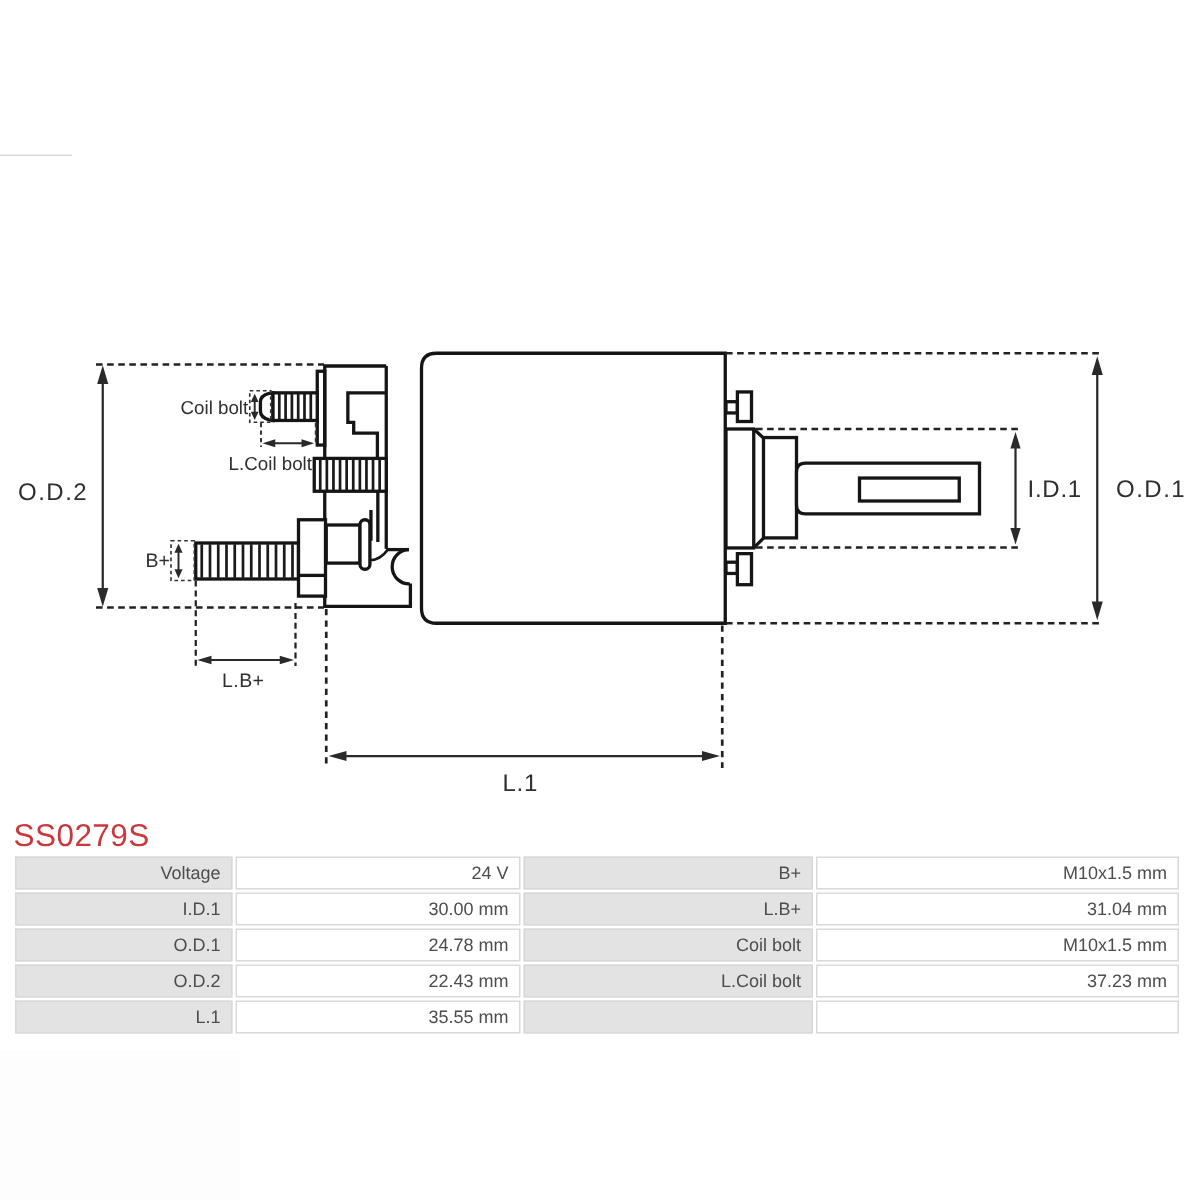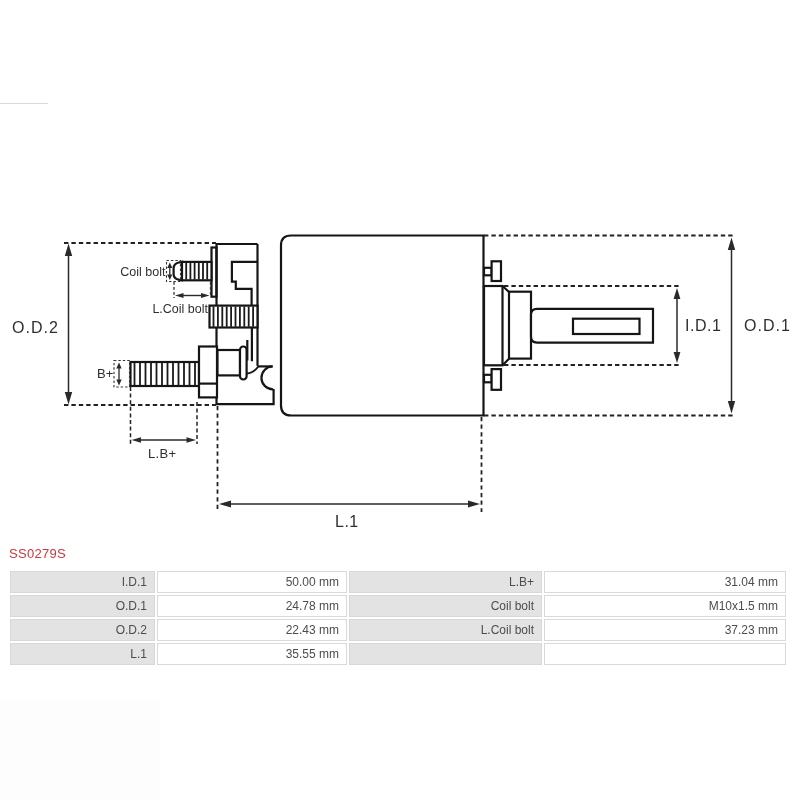--- a/index.html
+++ b/index.html
@@ -1,18 +1,18 @@
 <!DOCTYPE html>
 <html><head>
 <meta charset="utf-8">
 <style>
 html,body{margin:0;padding:0;background:#ffffff;width:800px;height:800px;overflow:hidden;
 font-family:"Liberation Sans",sans-serif;}
 #page{position:relative;width:800px;height:800px;}
-#code{position:absolute;left:9px;top:546px;font-size:13px;color:#c9383d;letter-spacing:0.3px;}
+#code{position:absolute;left:9px;top:546px;font-size:21px;color:#c9383d;letter-spacing:0.3px;}
 #spec{position:absolute;left:8px;top:569px;border-collapse:separate;border-spacing:2px;font-size:12px;color:#4d4d4d;}
 #spec td{height:20px;padding:0 7px;text-align:right;vertical-align:middle;}
 #spec td.l{width:129px;background:#e3e3e3;border:1px solid #d8d8d8;}
 #spec td.v1{width:174px;background:#ffffff;border:1px solid #d9d9d9;}
 #spec td.l2{width:177px;background:#e3e3e3;border:1px solid #d8d8d8;}
 #spec td.v2{width:226px;background:#ffffff;border:1px solid #d9d9d9;}
 #wm1{position:absolute;left:0;top:103px;width:48px;height:1px;background:#d9d9d9;}
 #wm2{position:absolute;left:0;top:700px;width:160px;height:100px;background:#fdfdfd;}
 </style>
 </head>
@@ -176,23 +176,29 @@
 </svg>
 
 <div id="wm1"></div>
 
 <div id="wm2"></div>
 
 <div id="code">SS0279S</div>
 
 <table id="spec">
   <tbody>
+        <tr>
+          <td class="l">Voltage</td>
+          <td class="v1">24 V</td>
+          <td class="l2">B+</td>
+          <td class="v2">M10x1.5 mm</td>
+        </tr>
   <tr>
           <td class="l">I.D.1</td>
-          <td class="v1">50.00 mm</td>
+          <td class="v1">30.00 mm</td>
           <td class="l2">L.B+</td>
           <td class="v2">31.04 mm</td>
         </tr>
   <tr>
           <td class="l">O.D.1</td>
           <td class="v1">24.78 mm</td>
           <td class="l2">Coil bolt</td>
           <td class="v2">M10x1.5 mm</td>
         </tr>
   <tr>

